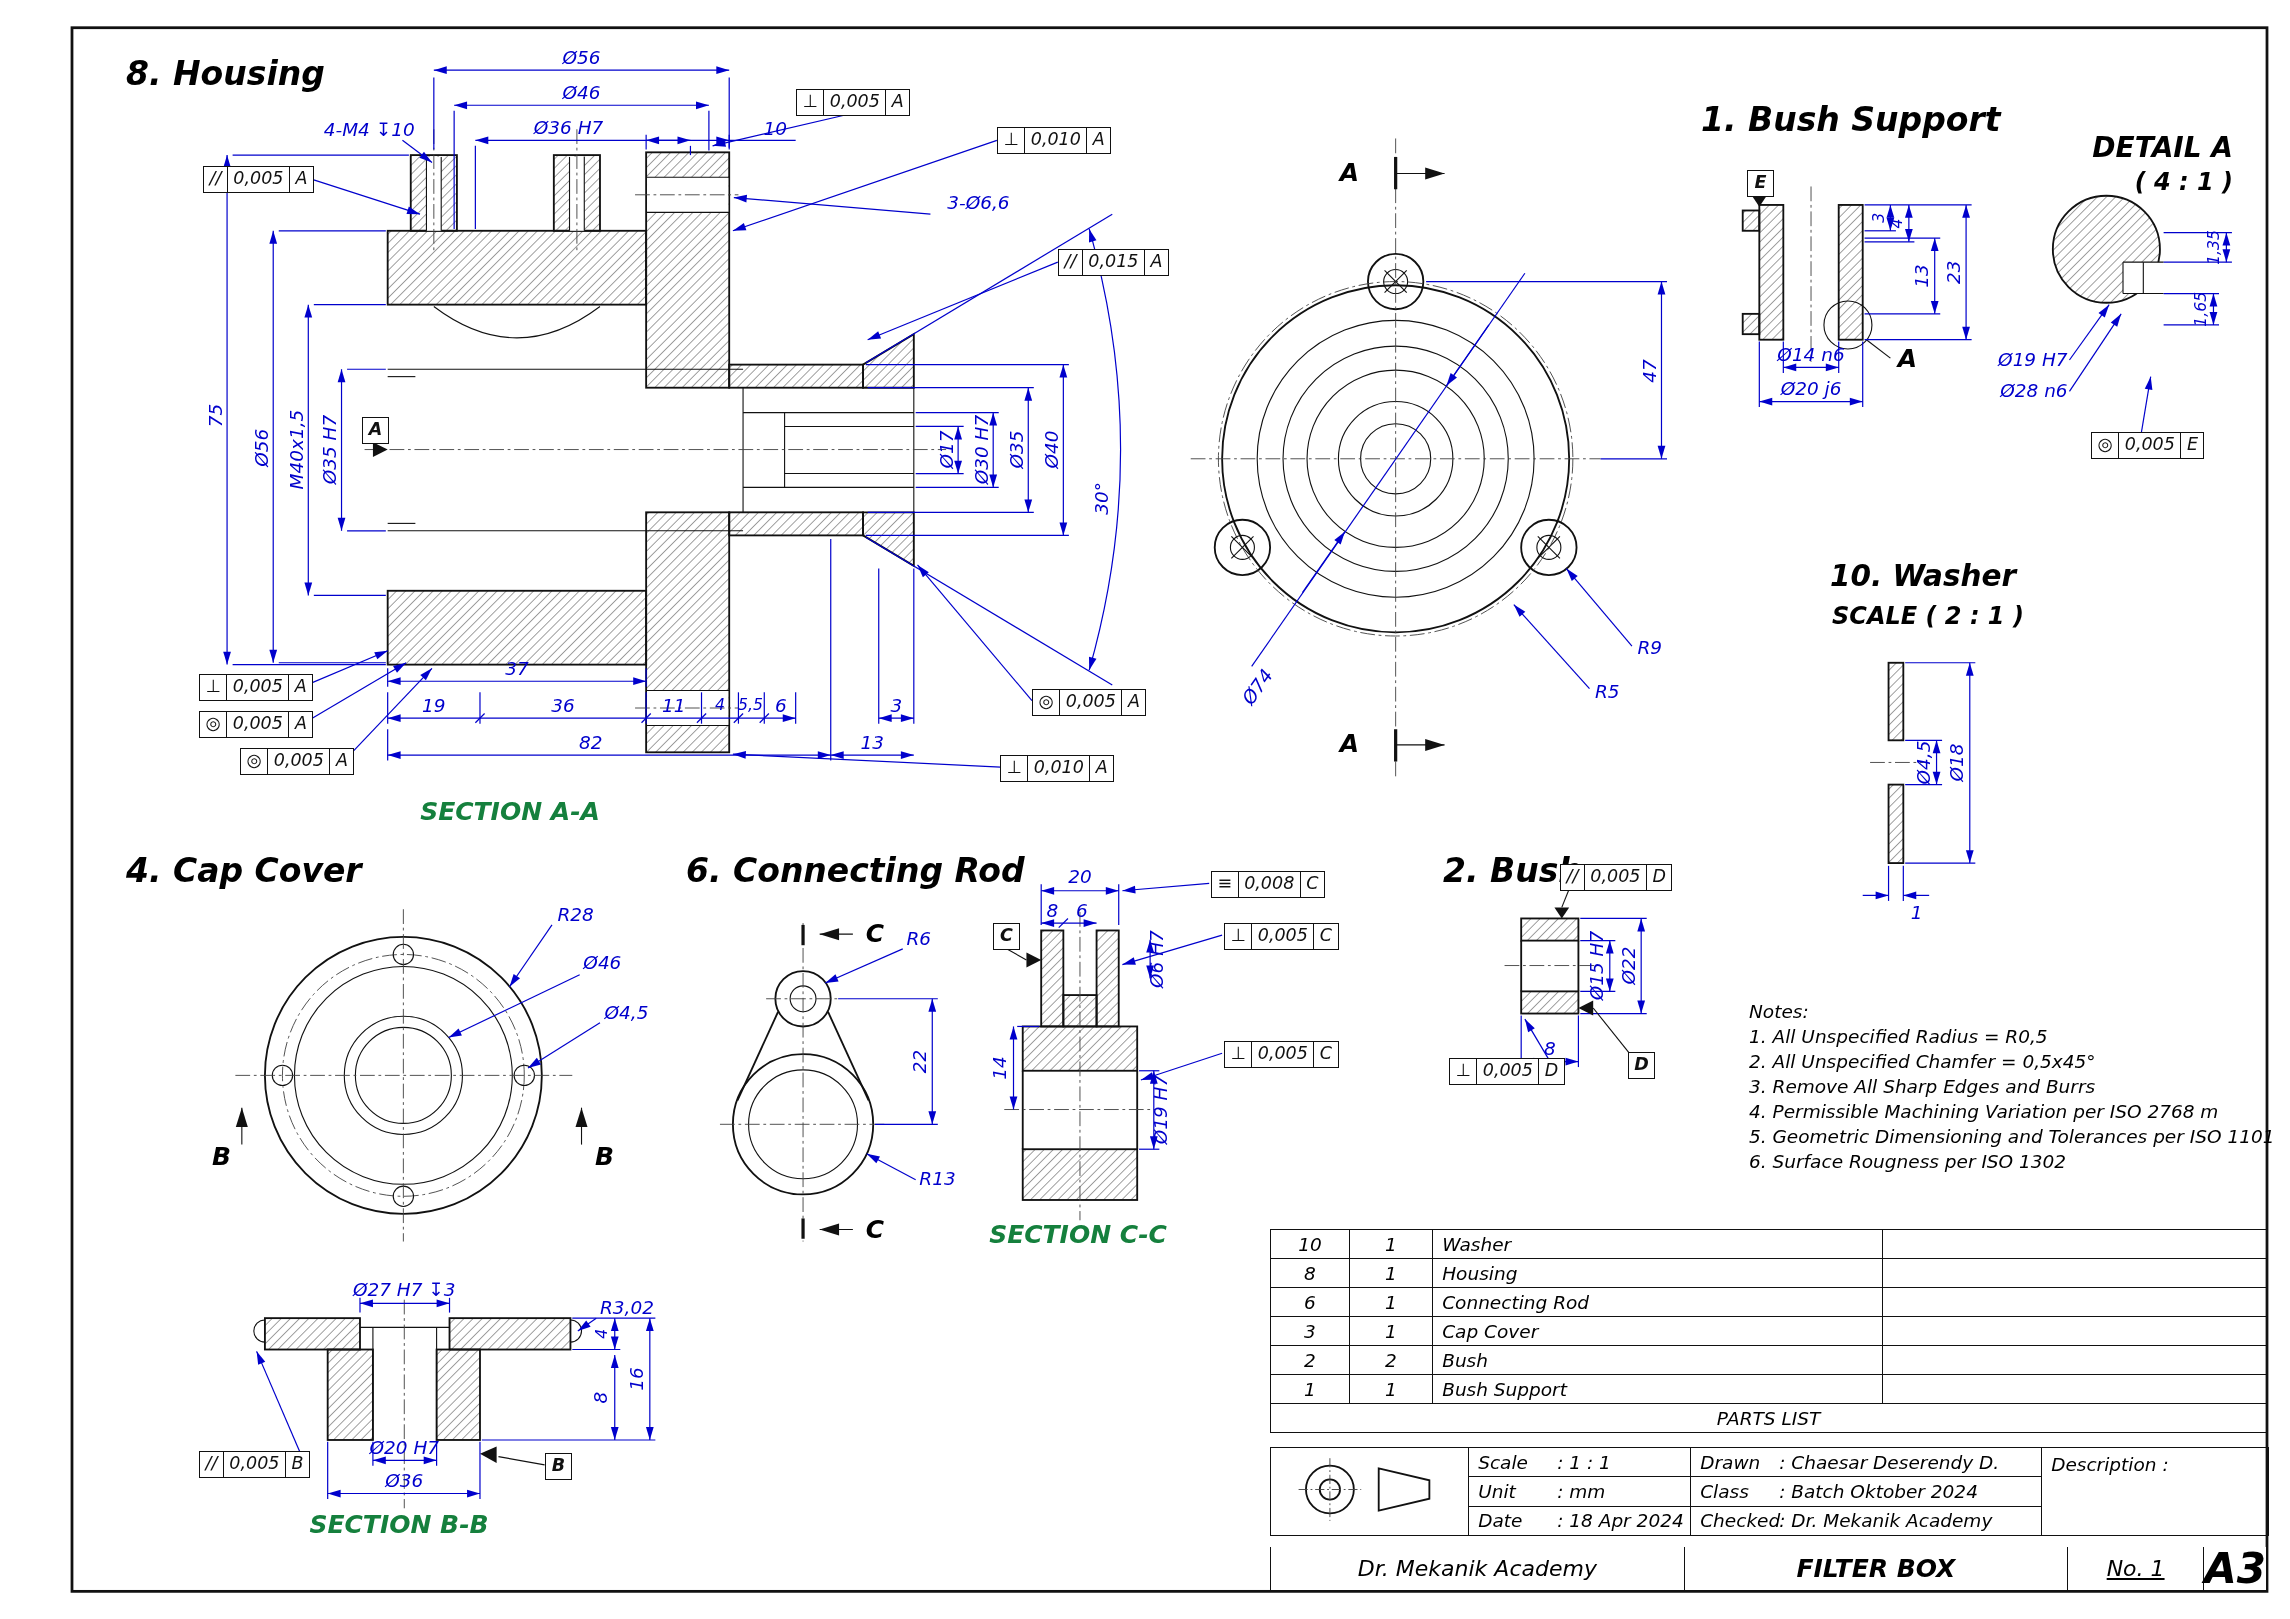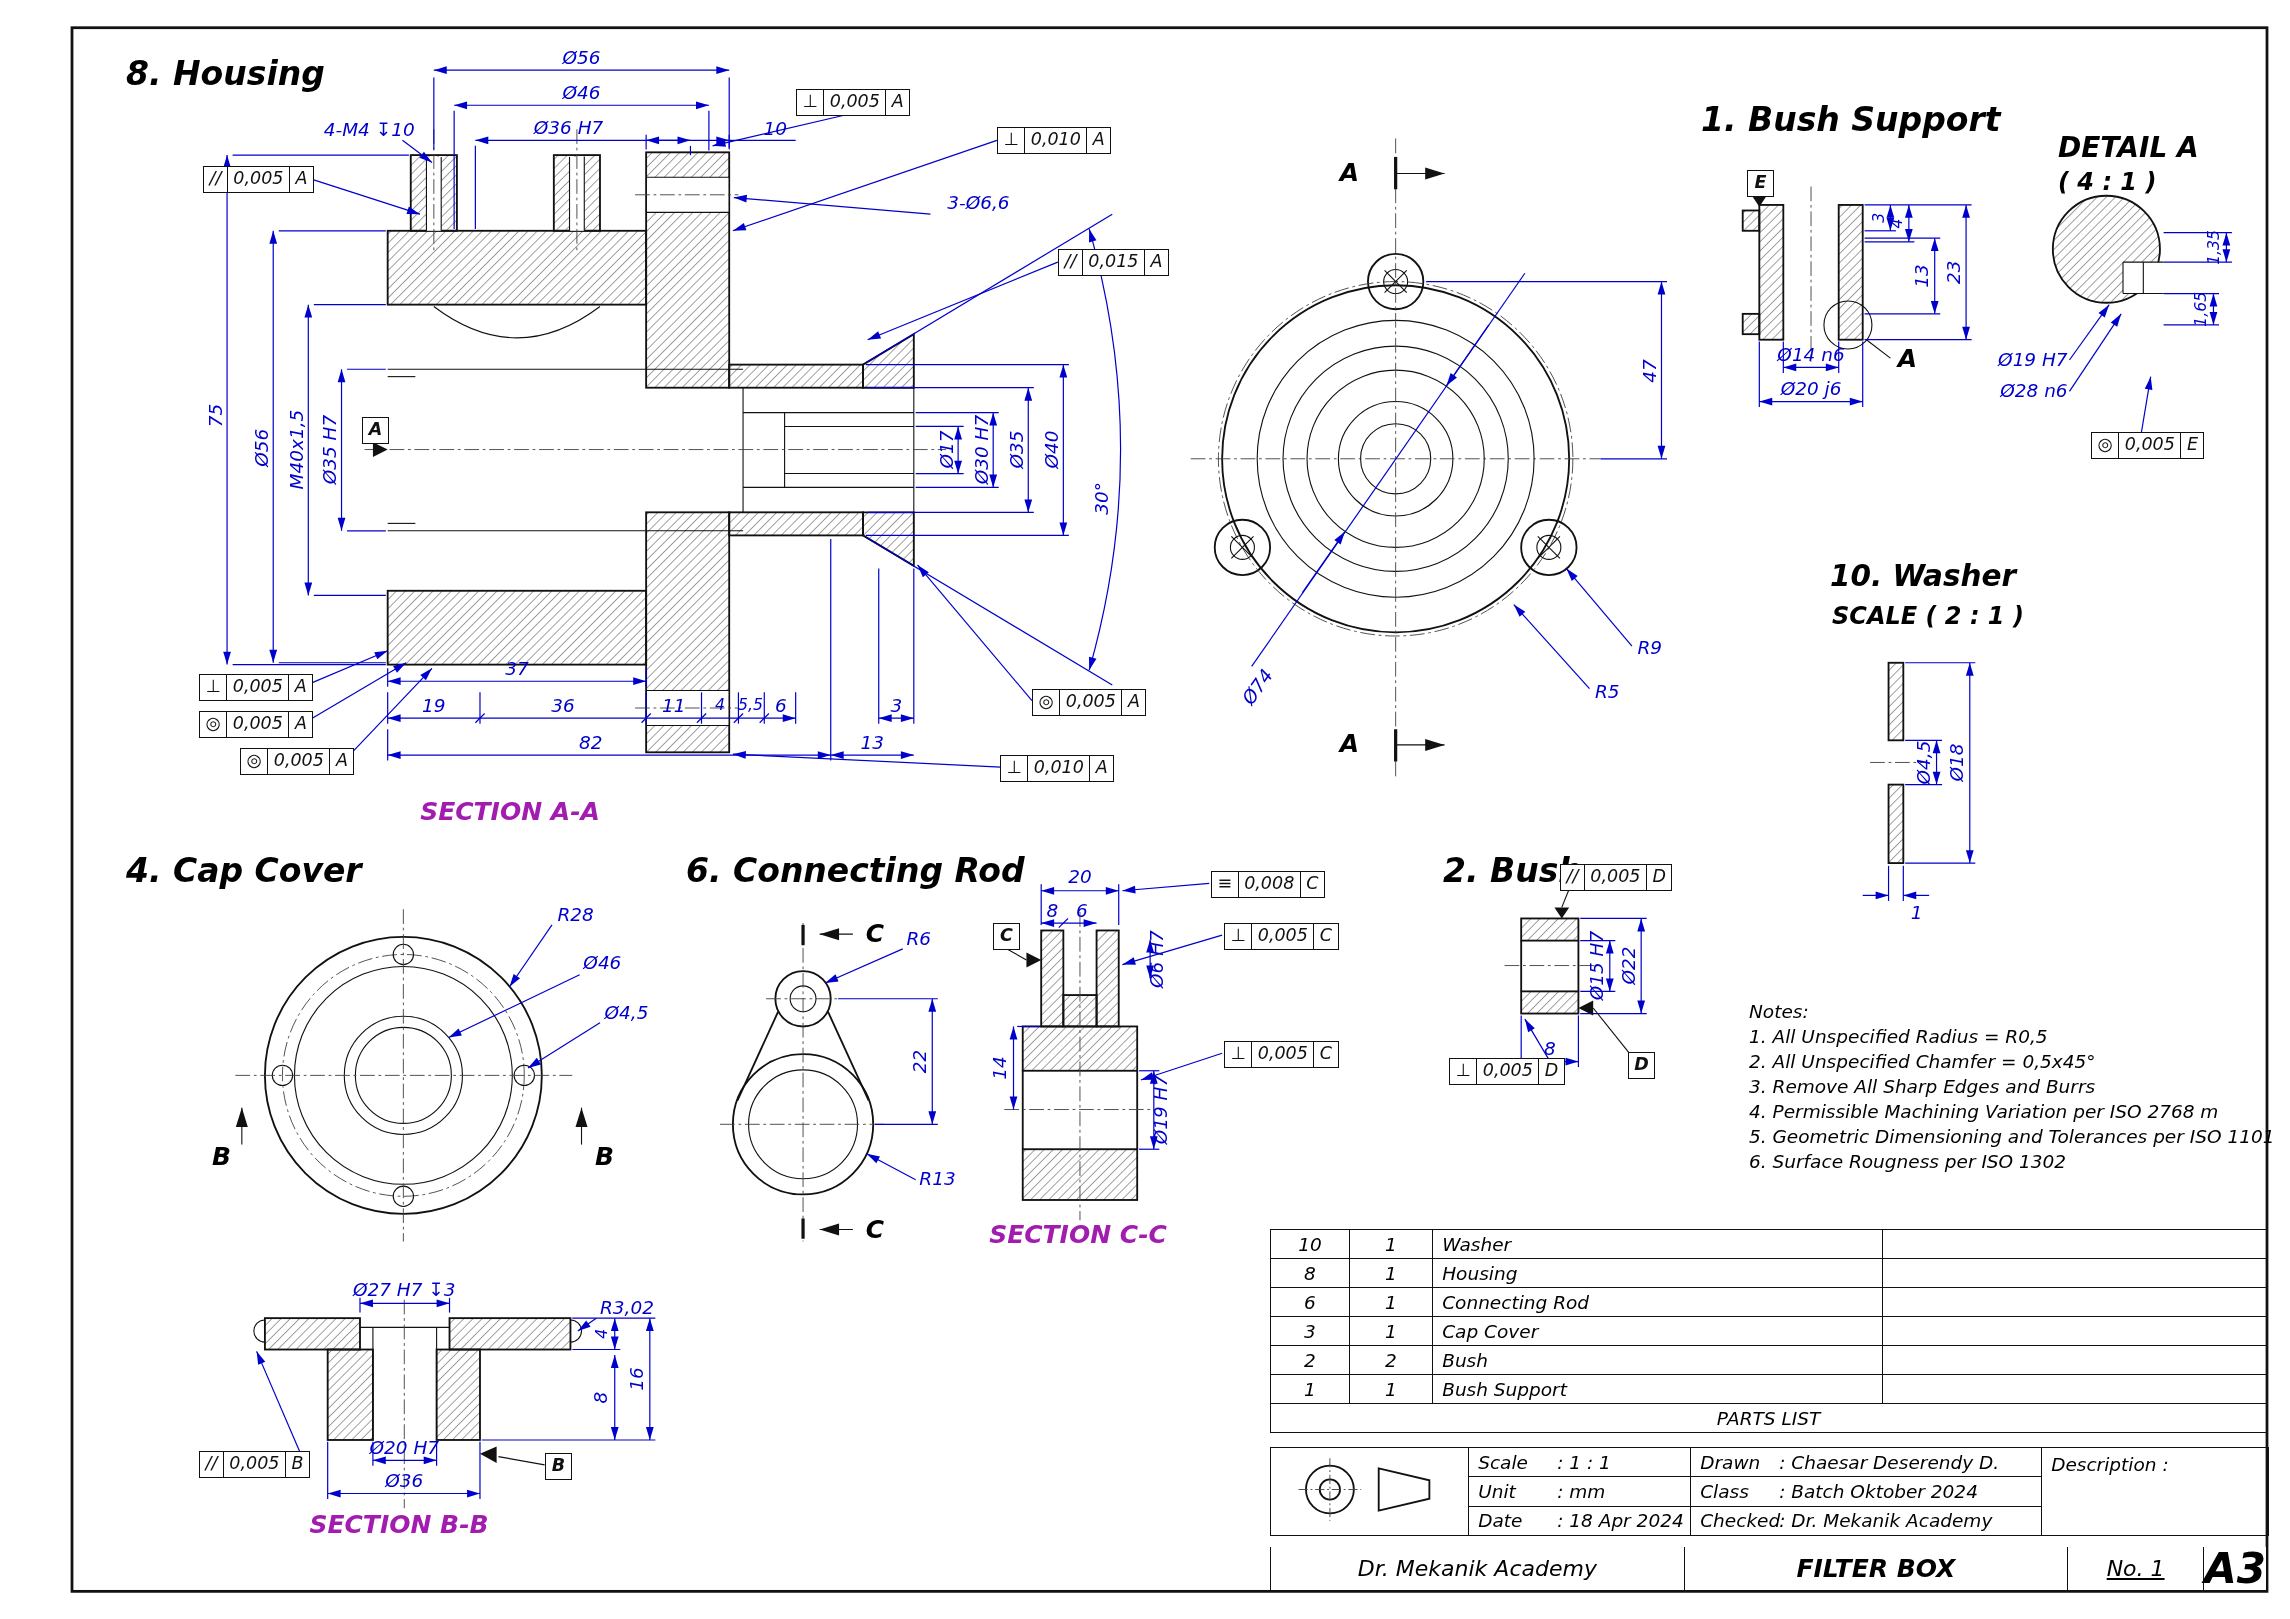--- a/index.html
+++ b/index.html
@@ -5,22 +5,22 @@
   html,body{margin:0;padding:0;background:#fff;}
   .sheet{position:relative;width:2291px;height:1620px;background:#fff;overflow:hidden;
          font-family:"DejaVu Sans",sans-serif;}
   .sheet svg.art{position:absolute;left:0;top:0;}
   .abs{position:absolute;}
   
   .vtitle{position:absolute;font:italic 700 33px "DejaVu Sans",sans-serif;color:#000;white-space:nowrap;}
   .vtitle.s30{font-size:28px;}
   .vtitle.s32{font-size:29.5px;}
   .vsub{position:absolute;font:italic 600 24px "DejaVu Sans",sans-serif;color:#000;white-space:nowrap;}
-  .slabel{position:absolute;font:italic 700 25px "DejaVu Sans",sans-serif;color:#a21caf;text-align:center;}
-  .center{text-align:left;}
+  .slabel{position:absolute;font:italic 700 25px "DejaVu Sans",sans-serif;color:#15803d;text-align:center;}
+  .center{text-align:right;}
   
   .fcf{position:absolute;display:flex;border:1.8px solid #111;background:#fff;height:25px;
        font:italic 17.5px "DejaVu Sans",sans-serif;color:#111;line-height:23px;white-space:nowrap;}
   .fcf span{display:block;padding:0 5.5px;border-right:1.8px solid #111;}
   .fcf span:last-child{border-right:none;}
   .datum{position:absolute;width:25px;height:25px;border:1.8px solid #111;background:#fff;
          font:italic 700 17.5px "DejaVu Sans",sans-serif;color:#111;text-align:center;line-height:22px;}
   
   .notes{position:absolute;font:italic 18.5px "DejaVu Sans",sans-serif;color:#000;line-height:25px;white-space:nowrap;}
   

